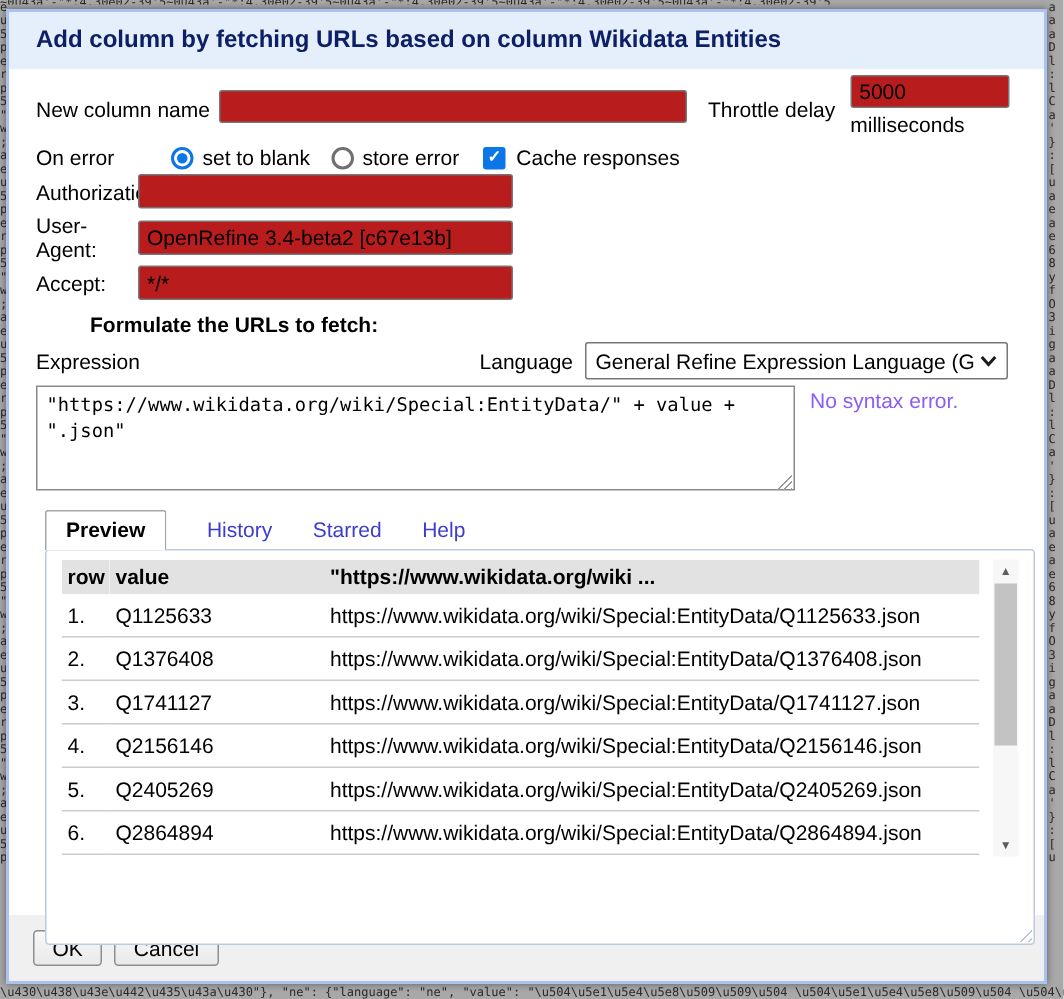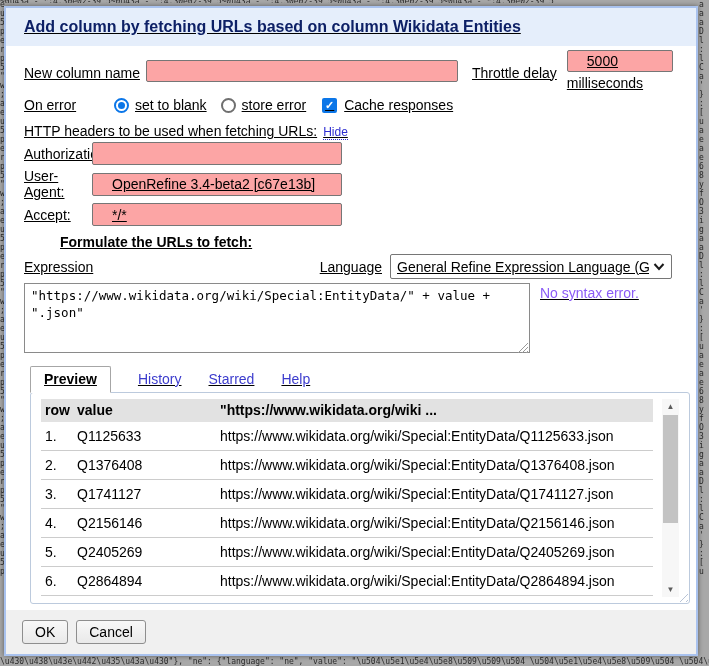--- a/index.html
+++ b/index.html
@@ -18,31 +18,30 @@
   .noise-left   { left:0; top:0; width:5px;  height:666px; }
   .noise-right  { right:0; top:0; width:10px; height:666px; }
   .noise-bottom { left:0; bottom:0; width:709px; height:9px; letter-spacing:0px; }
   .noise-top    { left:0; top:-3px; width:709px; height:6px; }
 
   
   .dialog {
     position:absolute; left:4px; top:6px; width:694px; height:650px;
     background:#ffffff; border:2px solid #a9c2ee; z-index:1;
     box-shadow:0 0 5px rgba(0,0,0,.45);
-    text-decoration:underline;
   }
   .dlg-header {
     height:38px; background:#e5eefb; padding:10px 18px 0 18px;
     font-size:16px; font-weight:bold; color:#0d2066;
   }
   .dlg-body { position:relative; padding:0 8px 0 18px; font-size:14px; color:#000; }
 
   .txt-input {
     height:22px; border:1px solid #767676; border-radius:2px;
-    font-family:"Liberation Sans", sans-serif; font-size:14px; padding:1px 19px; background:#fca5a5;
+    font-family:"Liberation Sans", sans-serif; font-size:14px; padding:1px 5px; background:#b91c1c;
   }
 
   
   .row-first { margin-top:4px; display:flex; align-items:center; }
   .lbl { padding-top:4px; }
   .lbl-newcol { width:122px; }
   .inp-newcol { width:312px; }
   .lbl-throttle { margin-left:14px; }
   .throttle-wrap { margin-left:10px; display:flex; flex-direction:column; width:106px; }
   .inp-throttle { width:106px; }
@@ -100,21 +99,21 @@
   
   .tabs { margin:10px 0 0 6px; display:flex; align-items:flex-end; height:26px; position:relative; z-index:2; }
   .tab-active {
     padding:4px 13px 5px; border:1px solid #a6a6a6; border-bottom:1px solid #fff;
     background:#fff; font-weight:bold; border-radius:2px 2px 0 0; margin-bottom:-1px; cursor:default;
   }
   .tab-link { margin-left:27px; padding-bottom:5px; color:#3c3ccd; cursor:pointer; }
 
   
   .panel {
-    margin-left:6px; width:660px; height:212px; border:1px solid #bccadd; border-radius:3px;
+    margin-left:6px; width:660px; height:264px; border:1px solid #bccadd; border-radius:3px;
     position:relative; background:#fff; z-index:1;
   }
   .scrollwin { position:absolute; left:10px; top:6px; right:36px; height:200px; overflow:hidden; }
   table { border-collapse:collapse; width:100%; table-layout:fixed; }
   th { background:#e2e2e2; text-align:left; font-size:14px; padding:4px 4px; line-height:15px; white-space:nowrap; overflow:hidden; }
   td { font-size:14px; padding:7px 4px 6px; line-height:15px; border-bottom:1px solid #cccccc; white-space:nowrap; overflow:hidden; }
   .col-row { width:32px; }
   .col-val { width:143px; }
 
   
@@ -293,23 +292,20 @@
     <div class="row-onerror">
       <span class="lbl-onerror">On error</span>
       <span class="radio checked"></span>
       <span class="radio-lbl">set to blank</span>
       <span class="radio unchecked gap14"></span>
       <span class="radio-lbl">store error</span>
       <span class="checkbox">✓</span>
       <span class="cb-lbl">Cache responses</span>
     </div>
 
-    <div class="row-http">
-      <span>HTTP headers to be used when fetching URLs:</span><span class="hide-link">Hide</span>
-    </div>
     <div class="hdr-row">
       <span class="hdr-lbl">Authorization:</span>
       <input class="txt-input hdr-inp" type="text" value="" style="">
     </div>
     <div class="hdr-row">
       <span class="hdr-lbl">User-Agent:</span>
       <input class="txt-input hdr-inp" type="text" value="OpenRefine 3.4-beta2 [c67e13b]" style="">
     </div>
     <div class="hdr-row">
       <span class="hdr-lbl">Accept:</span>

